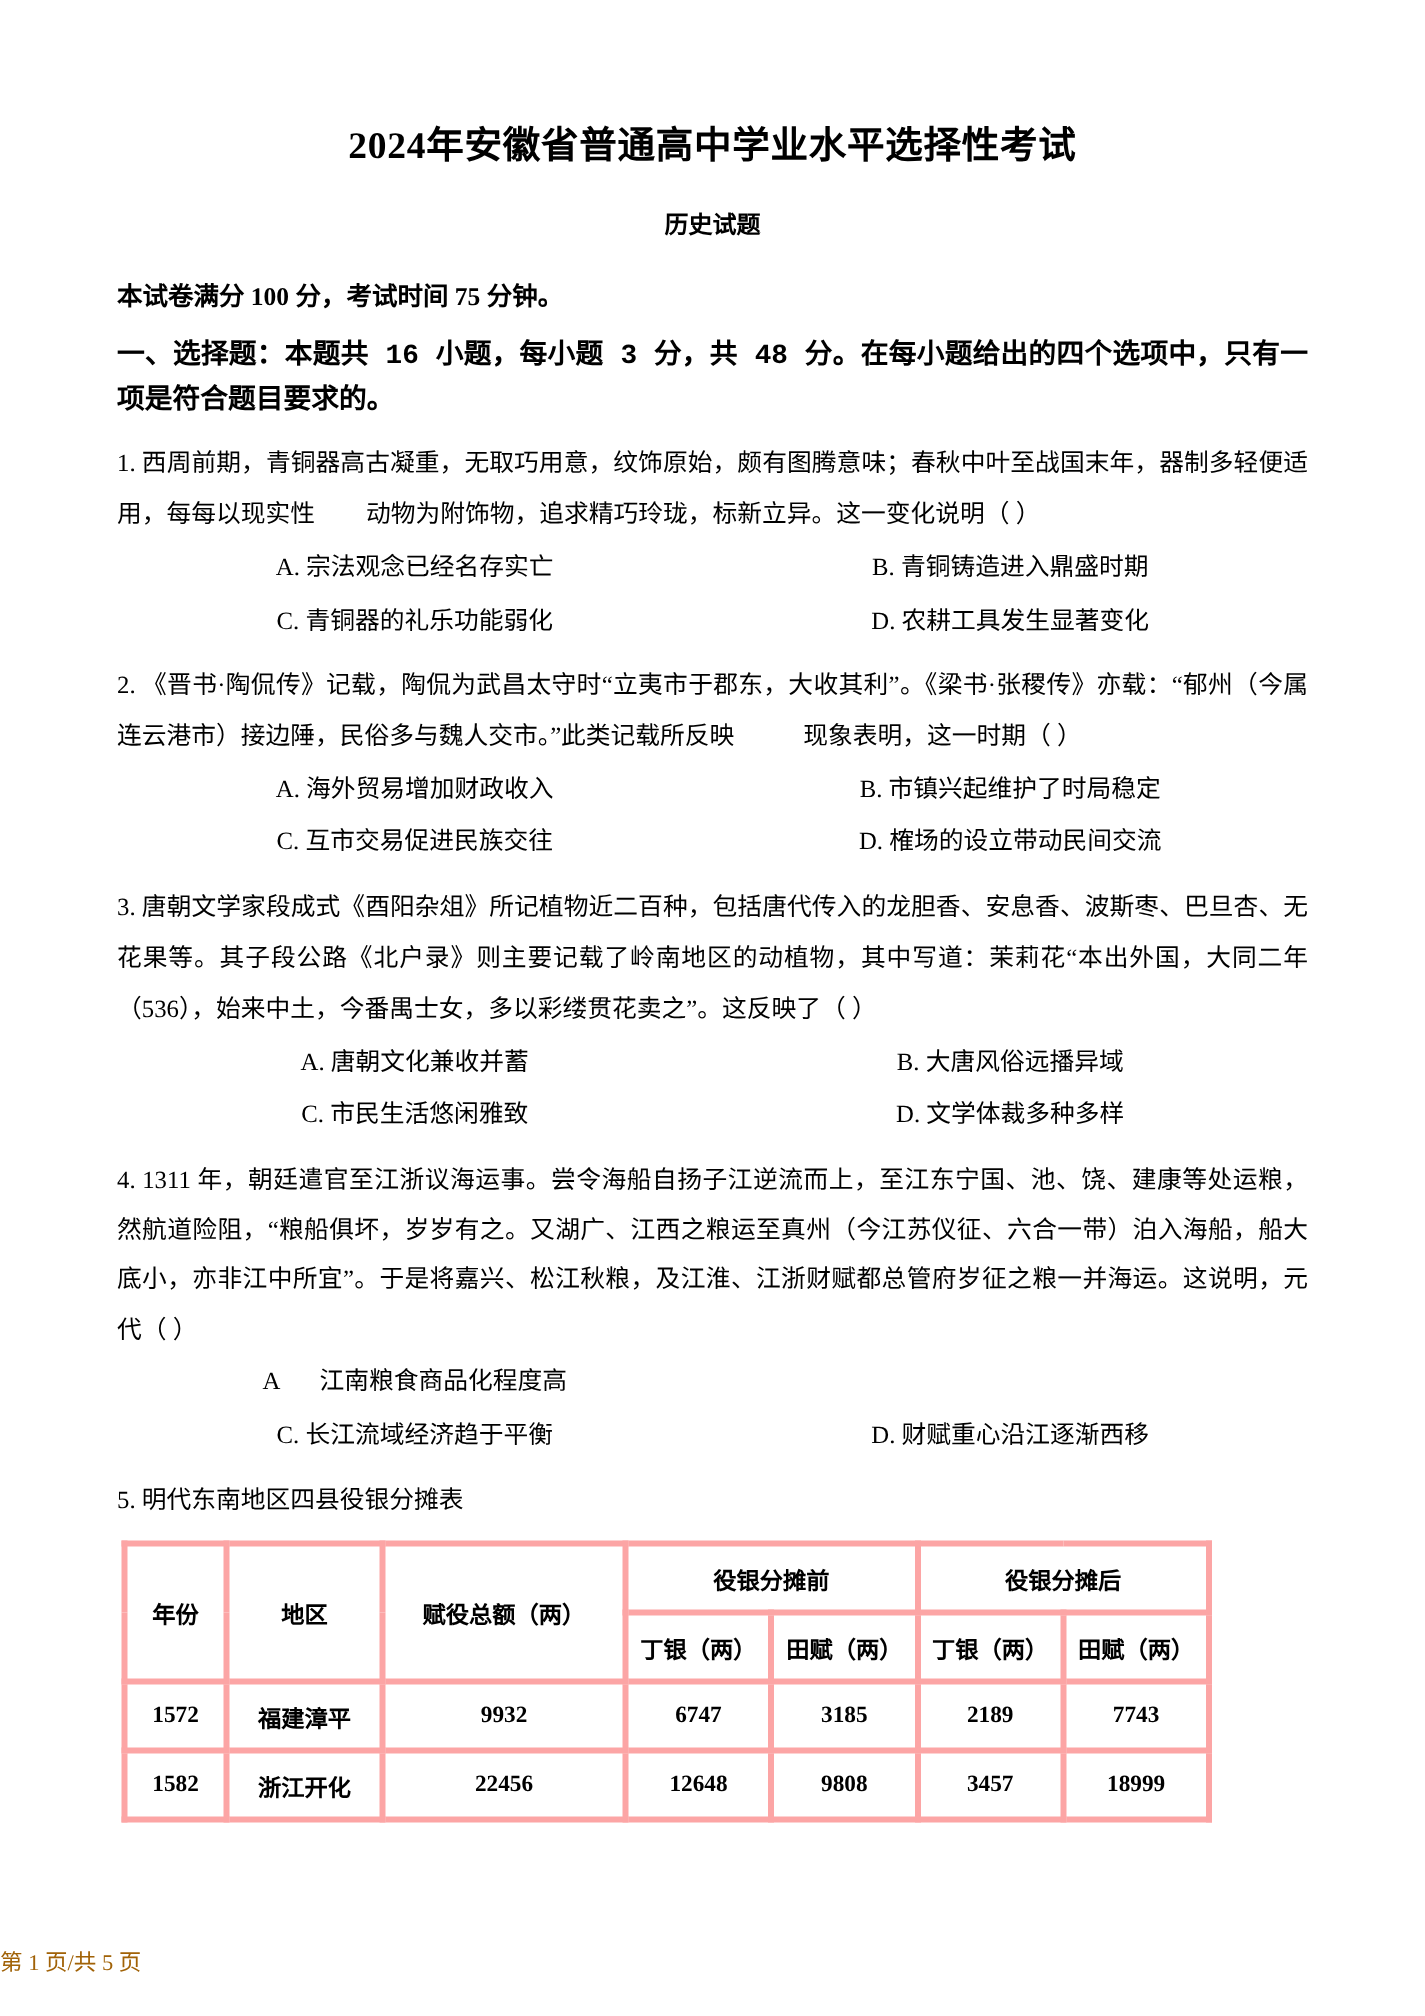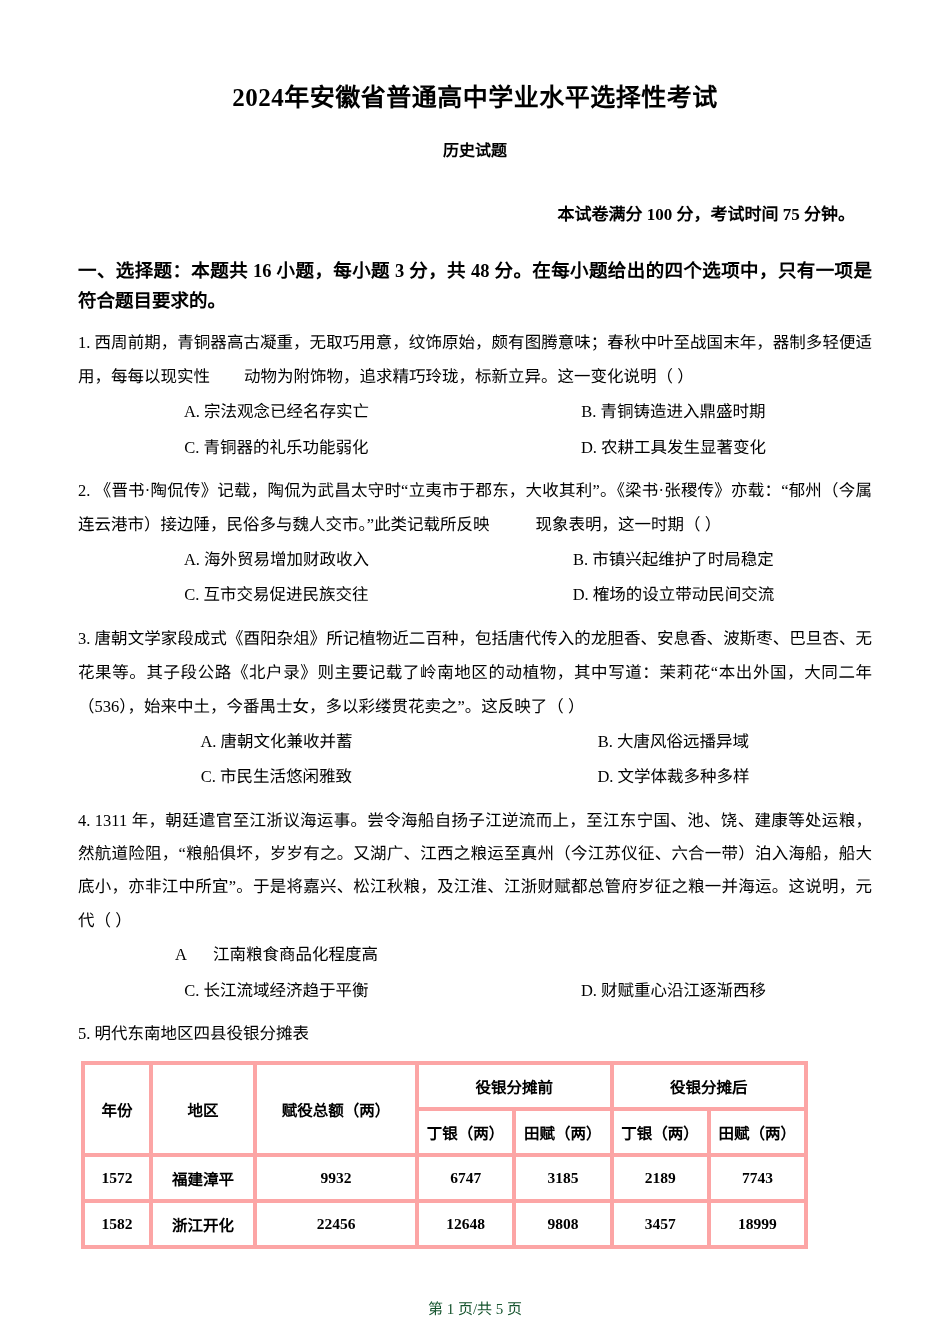--- a/index.html
+++ b/index.html
@@ -37,37 +37,38 @@
   }
   .doc-subtitle {
     text-align: center;
     font-size: 16px;
     font-weight: bold;
     margin: 0;
     padding-top: 26px;
     line-height: 1.3;
   }
   .doc-meta {
-    text-align: right;
+    text-align: left;
     font-size: 17px;
     font-weight: bold;
-    margin: 17px;
+    margin: 0;
     padding-top: 26px;
     line-height: 1.3;
   }
 
   
   .section-heading {
     font-size: 18.5px;
     font-weight: bold;
     line-height: 1.62;
     margin: 0;
     padding-top: 14px;
     text-align: justify;
     text-justify: inter-ideograph;
+    font-family: Liberation Mono, monospace;
   }
 
   
   .question {
     margin: 0;
     padding-top: 9px;
   }
   .q-stem {
     font-size: 16.5px;
     line-height: 2.05;
@@ -125,23 +126,23 @@
   .col-total  { width: 158px; }
   .col-val    { width: 101px; }
   .row-data td { height: 44px; }
 
   
   .footer {
     position: absolute;
     left: 0;
     right: 0;
     bottom: 26px;
-    text-align: center;
+    text-align: left;
     font-size: 15px;
-    color: #14532d;
+    color: #a16207;
   }
 </style>
 </head>
 <body>
 
 <div class="page">
 
   <h1 class="doc-title">2024年安徽省普通高中学业水平选择性考试</h1>
   <h2 class="doc-subtitle">历史试题</h2>
   <p class="doc-meta">本试卷满分 100 分，考试时间 75 分钟。</p>

